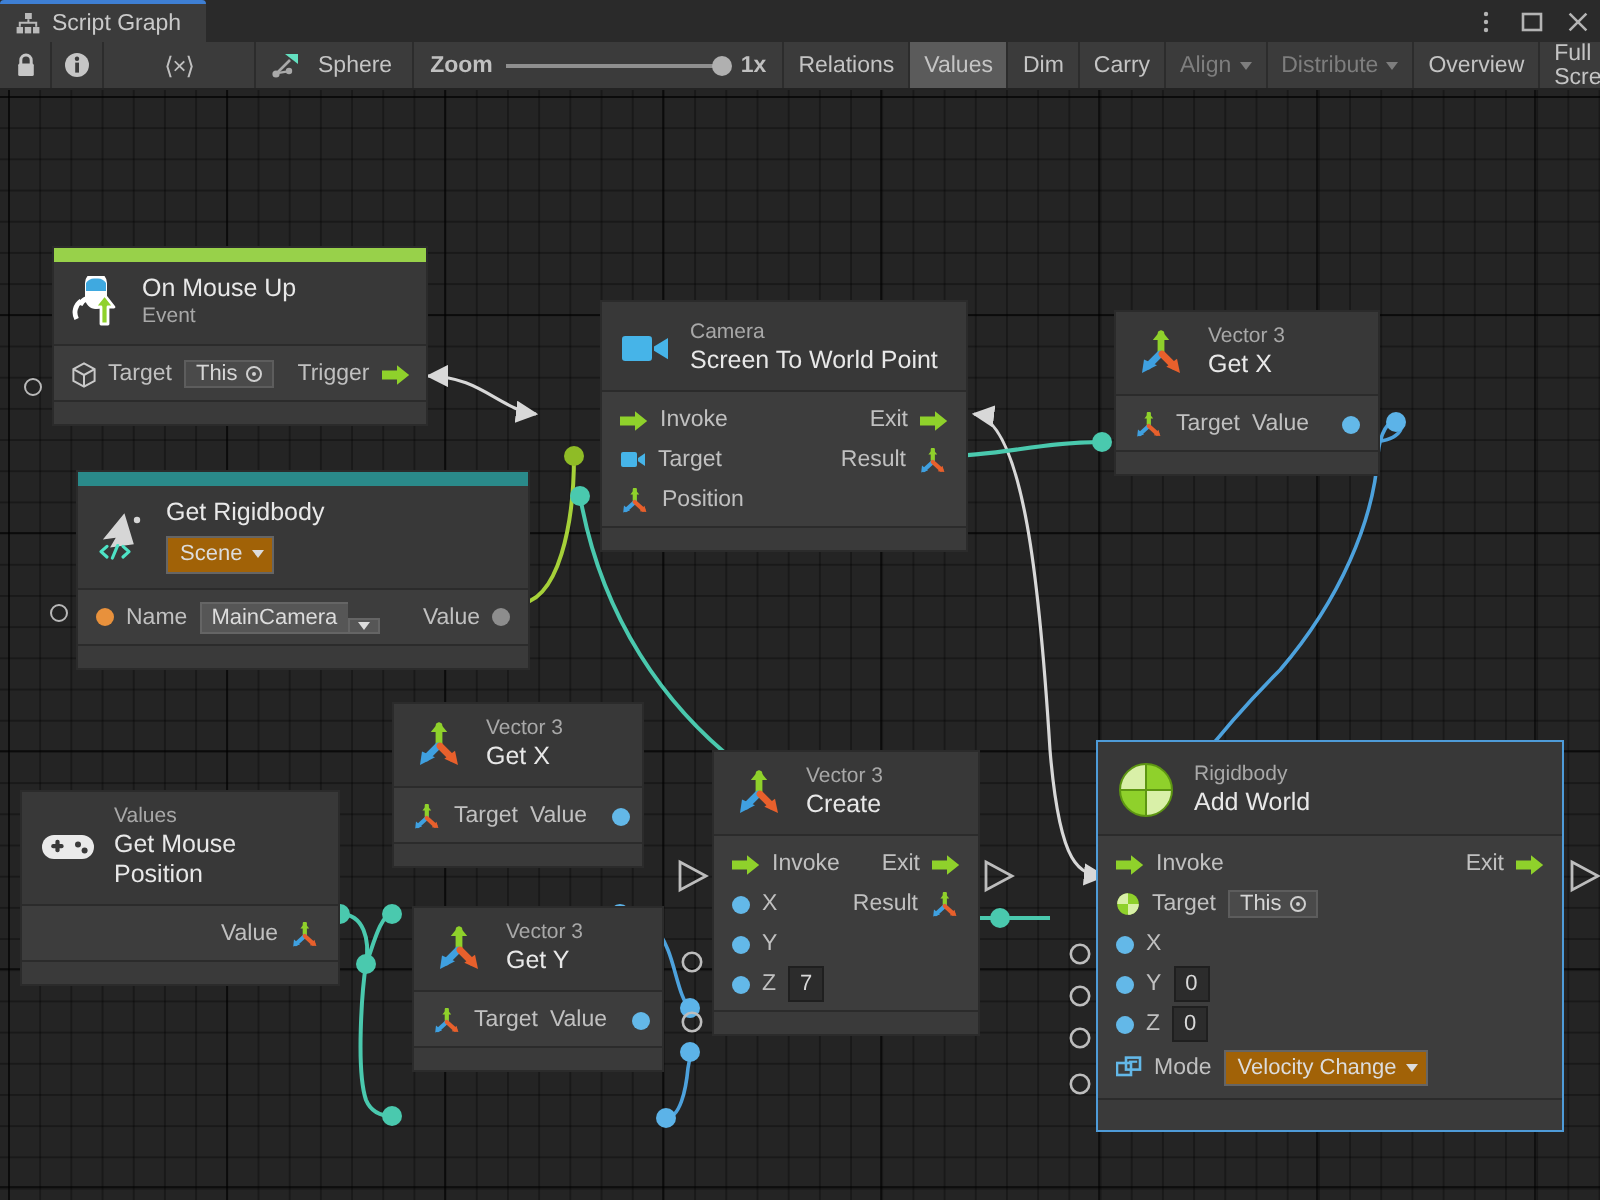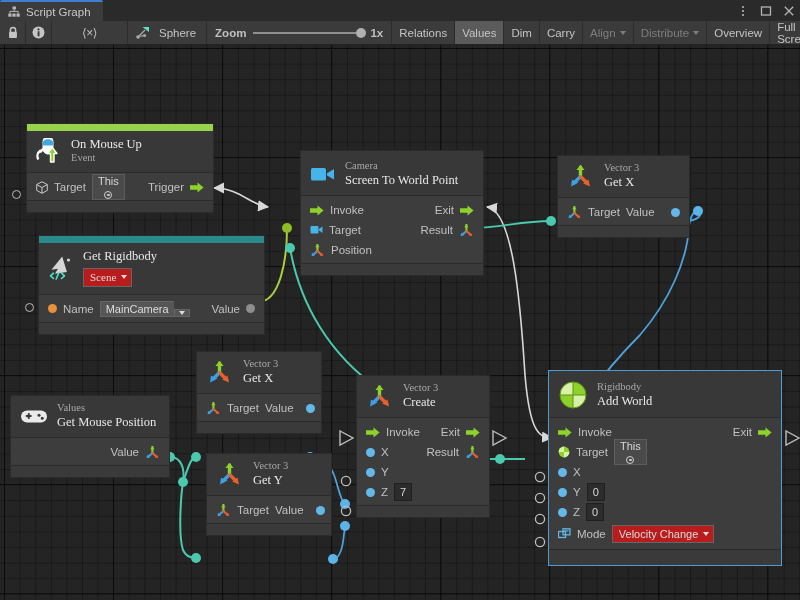--- a/index.html
+++ b/index.html
@@ -63,21 +63,21 @@
     background-size: 15.6px 15.6px, 15.6px 15.6px, 109px 109px, 109px 109px;
     background-position: 4px 3px, 4px 3px, 4px 3px, 4px 3px;
     overflow:hidden;
   }
   svg.wires { position:absolute; left:0; top:0; width:800px; height:555px; pointer-events:none; }
 
   
   .node { position:absolute; background:#383838; border:1px solid #2b2b2b; }
   .node.selected { border:1px solid #4e9bd8; box-shadow:0 0 0 0px #4e9bd8; }
   .node-accent { height:7px; width:100%; }
-  .node-head { display:flex; align-items:center; gap:9px; padding:6px 10px 7px 9px; background:#383838;font-family:Liberation Serif, serif; }
+  .node-head { display:flex; align-items:center; gap:9px; padding:6px 10px 7px 9px; background:#383838; }
   .node-head .nh-txt { display:flex; flex-direction:column; justify-content:center; line-height:1.22; }
   .nh-sub { font-size:10.5px; color:#a8a8a8; }
   .nh-title { font-size:12.5px; color:#e8e8e8; }
   .node-body { border-top:1px solid #2b2b2b; background:#3d3d3d; padding:4px 0 3px; }
   .node-foot { border-top:1px solid #2b2b2b; background:#3a3a3a; height:12px; }
   .row { display:flex; align-items:center; height:20px; padding:0 9px; gap:6px; font-size:11.5px; color:#c2c2c2; position:relative;}
   .row .spacer { flex:1 1 auto; }
   .lbl { color:#c0c0c0; font-size:11.5px; }
 
   
@@ -88,27 +88,27 @@
   .ring { width:9px; height:9px; border-radius:50%; border:1.4px solid #b9b9b9; background:transparent; display:inline-block; flex:0 0 auto;}
 
   
   .farrow { width:14px; height:11px; flex:0 0 auto; }
   .varrow { width:15px; height:13px; flex:0 0 auto; }
   .field {
     background:#2c2c2c; border:1px solid #1f1f1f; color:#d8d8d8;
     font-size:11px; padding:1px 5px; min-width:17px; text-align:left; line-height:1.3;
   }
   .dropdown {
-    background:#b91c1c; border:1px solid #656565; color:#dcdcdc;
+    background:#a16207; border:1px solid #656565; color:#dcdcdc;
     font-size:11px; padding:1px 4px 1px 6px; display:inline-flex; align-items:center; gap:1px; line-height:1.3;
   }
   .select-split { display:inline-flex; align-items:flex-end; }
   .select-split .val { background:#565656; border:1px solid #656565; border-right:none; color:#dcdcdc; font-size:11px; padding:1px 5px; }
   .select-split .arw { background:#565656; border:1px solid #656565; padding:1px 4px; display:flex; align-items:center; }
-  .tgt-this { background:#4a4a4a; border:1px solid #5d5d5d; color:#d6d6d6; font-size:11px; padding:0px 5px; display:inline-flex; align-items:center; gap:4px;flex-direction:column;}
+  .tgt-this { background:#4a4a4a; border:1px solid #5d5d5d; color:#d6d6d6; font-size:11px; padding:0px 5px; display:inline-flex; align-items:center; gap:4px;}
   .radio-o { width:8px; height:8px; border-radius:50%; border:1.3px solid #cfcfcf; display:inline-block; position:relative;}
   .radio-o::after { content:""; position:absolute; left:1.8px; top:1.8px; width:2.6px; height:2.6px; border-radius:50%; background:#cfcfcf;}
 
   
   .freeport { position:absolute; }
 </style>
 </head>
 <body>
 
 <div id="app">

